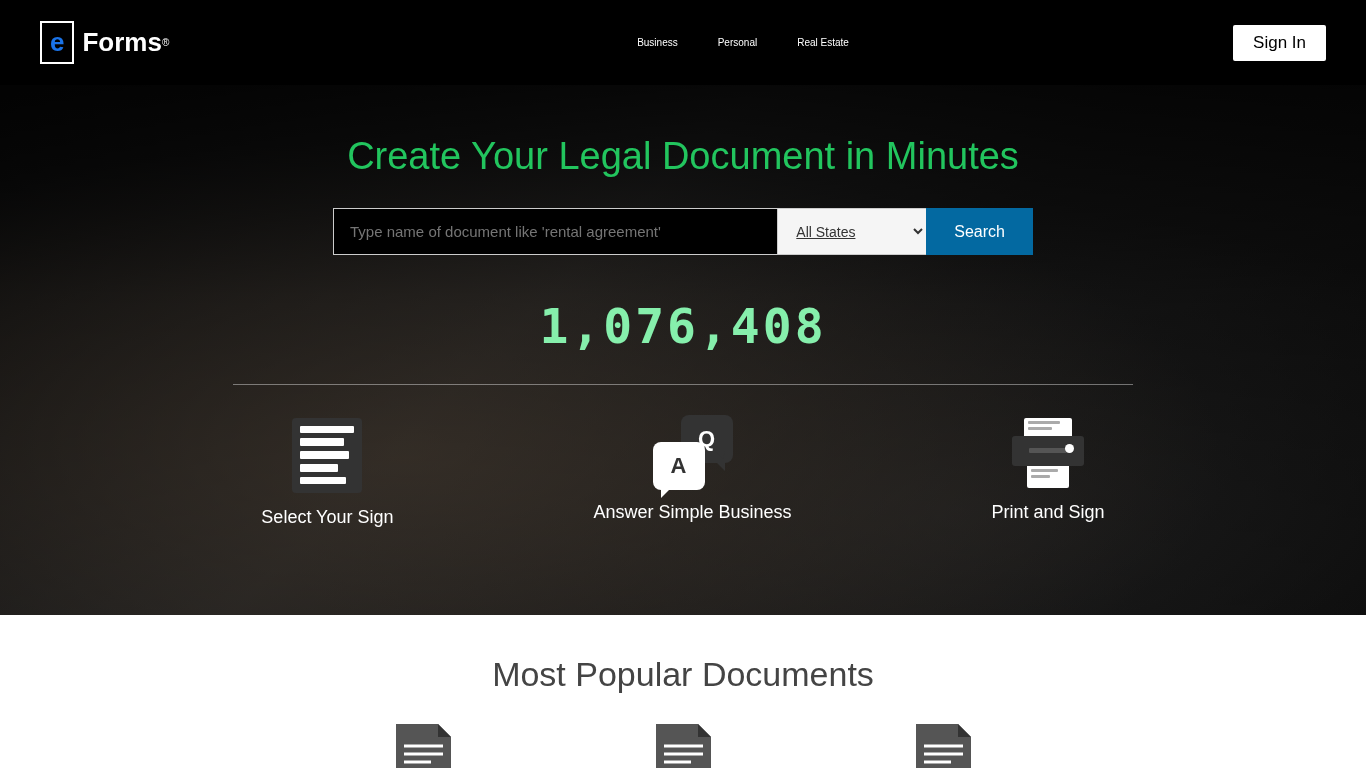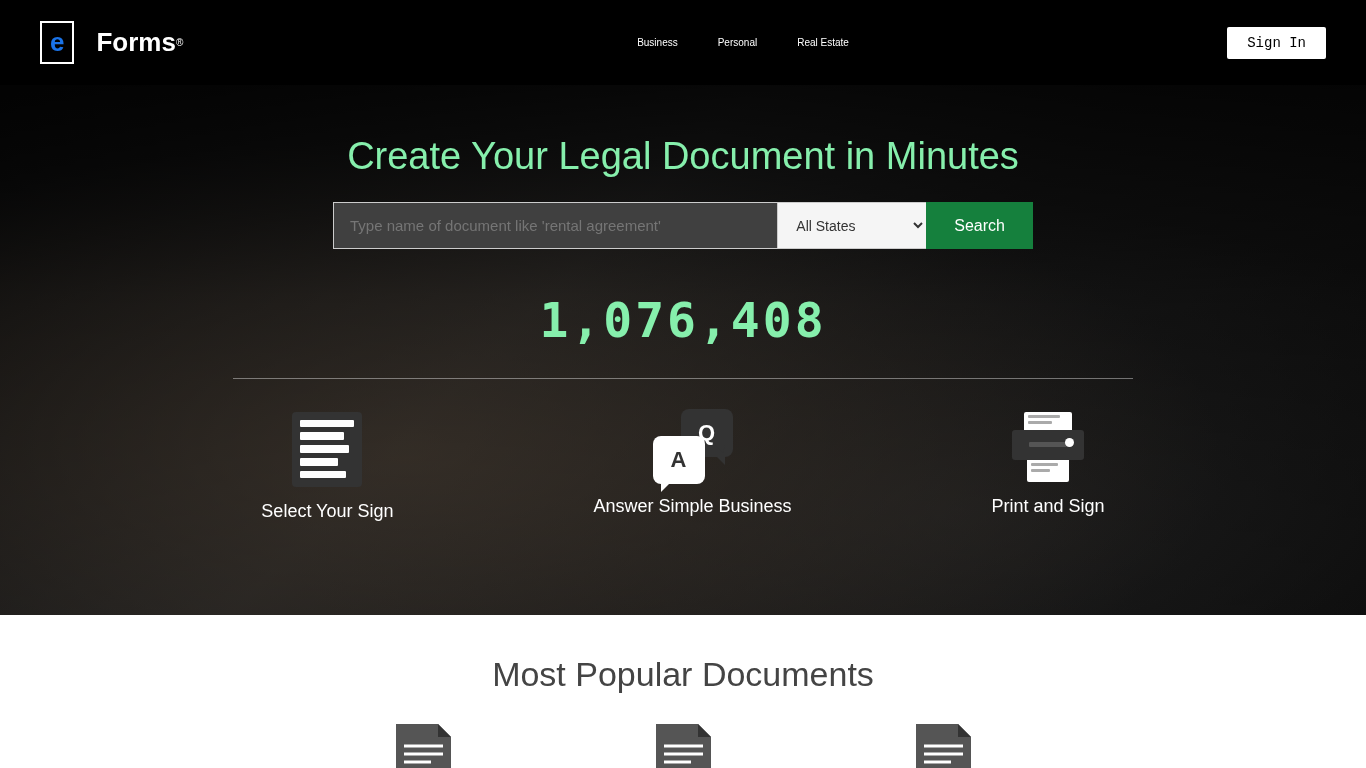--- a/index.html
+++ b/index.html
@@ -52,24 +52,23 @@
       color: #fff;
       text-decoration: none;
       font-size: 10px;
       cursor: pointer;
     }
     .signin-btn {
       background: #fff;
       color: #000;
       border: none;
       padding: 8px 20px;
-      font-size: 14px;
+      font-size: 17px;
       cursor: pointer;
       border-radius: 2px;
-      font-family: Liberation Mono, monospace;
     }
 
     
     .hero {
       position: relative;
       height: 530px;
       overflow: hidden;
       background: #1a1a1a;
     }
     .hero-bg {
@@ -96,58 +95,59 @@
 
     .hero-content {
       position: relative;
       z-index: 2;
       display: flex;
       flex-direction: column;
       align-items: center;
       padding-top: 50px;
     }
     .hero-title {
-      color: #86efac;
+      color: #22c55e;
       font-size: 38px;
       font-weight: normal;
-      margin-bottom: 24px;
+      margin-bottom: 30px;
       text-align: center;
     }
 
     
     .search-bar {
       display: flex;
       width: 700px;
       margin-bottom: 30px;
     }
     .search-input {
       flex: 1;
       padding: 14px 16px;
       font-size: 15px;
       border: 1px solid #ccc;
       border-right: none;
       outline: none;
       color: #999;
-      background: #404040;
+      background: #000000;
     }
     .state-select {
       padding: 0 14px;
       font-size: 14px;
       border: 1px solid #ccc;
       border-right: none;
       background: #f5f5f5;
       color: #333;
       cursor: pointer;
       outline: none;
       appearance: auto;
       min-width: 140px;
+      text-decoration: underline;
     }
     .search-btn {
       padding: 0 28px;
-      background: #15803d;
+      background: #0369a1;
       color: #fff;
       border: none;
       font-size: 16px;
       cursor: pointer;
     }
 
     
     .counter-area {
       text-align: center;
       margin-bottom: 10px;
@@ -297,21 +297,21 @@
     }
   </style>
 </head>
 <body>
 
 <header class="header">
   <div class="logo-area">
     <div class="logo-box">
       <span class="e-letter" style="color:#1a73e8;font-size:26px;font-weight:bold;">e</span>
     </div>
-    <span class="logo-text" style="color:#fff;font-size:26px;font-weight:bold;margin-left:20px;">Forms</span>
+    <span class="logo-text" style="color:#fff;font-size:26px;font-weight:bold;margin-left:6px;">Forms</span>
       <span class="logo-reg" style="color:#fff;font-size:10px;vertical-align:super;">®</span>
   </div>
 
   <nav class="nav-links">
     <a class="nav-link">Business</a>
     <a class="nav-link">Personal</a>
     <a class="nav-link">Real Estate</a>
   </nav>
 
   <button class="signin-btn">Sign In</button>

